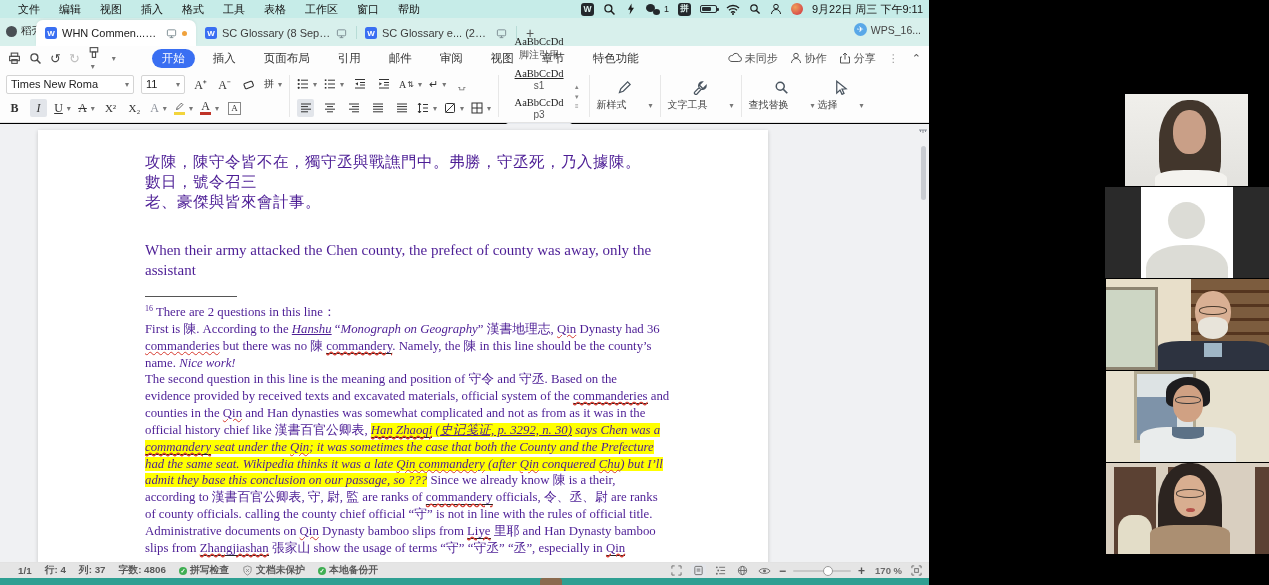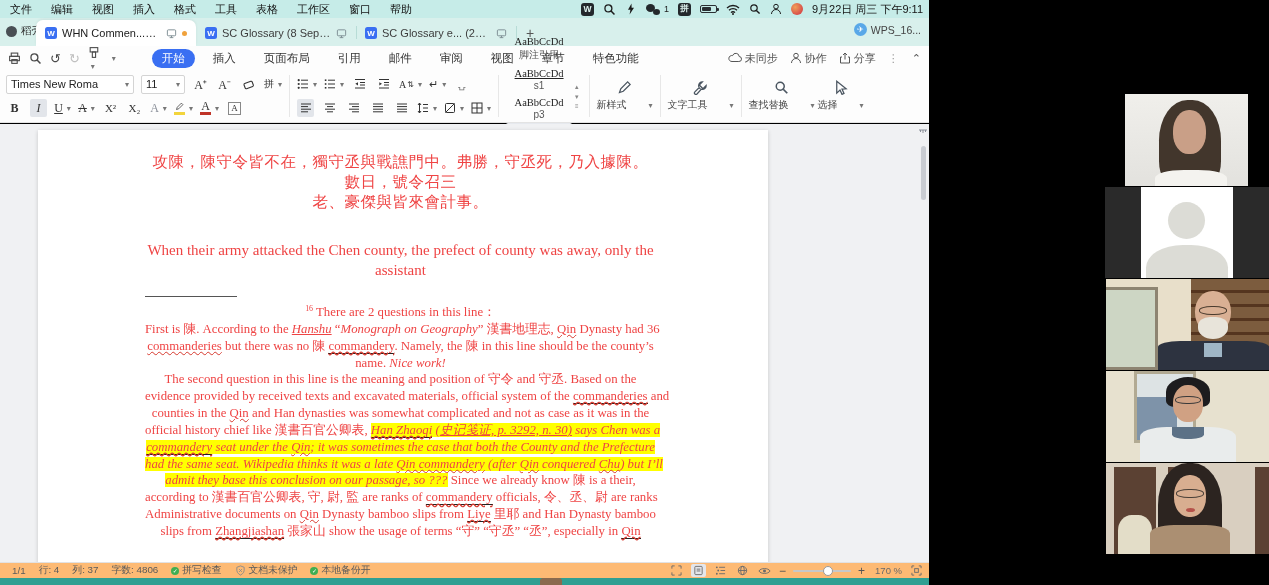--- a/index.html
+++ b/index.html
@@ -2,21 +2,21 @@
 <html><head>
 <meta charset="utf-8">
 <style>
   html,body{margin:0;padding:0;background:#000;}
   *{box-sizing:border-box;}
   .screen{position:relative;width:1269px;height:585px;background:#000;overflow:hidden;
           font-family:"Liberation Sans",sans-serif;-webkit-font-smoothing:antialiased;}
   
   .menubar{position:absolute;left:0;top:0;width:929px;height:18px;background:#c6ece8;
            display:flex;align-items:center;font-size:11px;color:#141414;}
-  .menu-items{display:flex;gap:19px;padding-left:10px;white-space:nowrap;}
+  .menu-items{display:flex;gap:19px;padding-left:18px;white-space:nowrap;}
   .menu-item{cursor:default;}
   .mb-right{position:absolute;right:6px;top:0;height:18px;display:flex;align-items:center;gap:9px;}
   .mb-ic{display:flex;align-items:center;justify-content:center;height:14px;color:#1c1c1c;}
   .sq-ic{width:13px;height:13px;background:#23282c;border-radius:3px;color:#dff3f0;font-size:8.5px;
          display:flex;align-items:center;justify-content:center;font-weight:bold;}
   .chat-ic{position:relative;width:14px;height:11px;}
   .chat-ic i{position:absolute;background:#23282c;border-radius:50%;}
   .chat-ic i:first-child{width:9px;height:8px;left:0;top:0;}
   .chat-ic i:last-child{width:7px;height:6px;right:0;bottom:0;}
   .badge{font-size:9px;color:#1c1c1c;margin-left:-5px;}
@@ -87,37 +87,37 @@
   .style-lbl{font-size:10px;color:#555;}
   .style-spin{display:flex;flex-direction:column;justify-content:center;gap:2px;color:#888;font-size:7px;
               padding:0 3px;}
   .bigbtn{display:flex;flex-direction:column;align-items:center;justify-content:center;gap:3px;
           font-size:10px;color:#444;min-width:52px;}
   .bigbtn .cap{display:flex;align-items:center;gap:19px;white-space:nowrap;}
   
   .workspace{position:absolute;left:0;top:124px;width:929px;height:438px;background:#f0f1f3;overflow:hidden;}
   .page{position:absolute;left:38px;top:6px;width:730px;height:460px;background:#fff;
         box-shadow:0 1px 4px rgba(0,0,0,.18);}
-  .doc-body{padding:22px 112px 0 107px;color:#ef4444;text-align:center;}
+  .doc-body{padding:22px 112px 0 107px;color:#4c1d95;}
   .cjk-line{font-family:"Liberation Serif",serif;font-size:15.5px;line-height:20px;letter-spacing:.5px;}
   .en-line{font-family:"Liberation Serif",serif;font-size:15px;line-height:19.5px;margin-top:29px;}
   .fn-sep{width:92px;border-top:1px solid #555;margin:16px 0 7px 0;}
   .fn-line{font-family:"Liberation Serif",serif;font-size:12.8px;line-height:16.85px;white-space:nowrap;}
   .fn-line .it{font-style:italic;}
   .fn-line .un,.en-line .un{text-decoration:underline;}
   .fn-line .sq{text-decoration:underline;text-decoration-style:wavy;text-decoration-color:#d6392e;text-decoration-thickness:1px;}
   .fn-line .un.sq{text-decoration:underline wavy #d6392e;border-bottom:1px solid #222;margin-top:13px;}
   .fn-line .hl{background:#ffff00;}
   .sup{vertical-align:super;font-size:.62em;line-height:0;}
   .scrollzone{position:absolute;right:1px;top:0;width:10px;height:100%;}
   .ruler-toggle{position:absolute;right:0;top:3px;color:#8a8f99;}
   .scroll-thumb{position:absolute;right:2px;top:22px;width:5px;height:54px;border-radius:3px;background:#c9ccd2;}
   
-  .statusbar{position:absolute;left:0;top:562px;width:929px;height:16px;background:#fdba74;border-top:1px solid #e2e2e2;
-             display:flex;align-items:center;font-size:9.8px;color:#5a5a5a;padding:0 12px;}
+  .statusbar{position:absolute;left:0;top:562px;width:929px;height:16px;background:#e5e5e5;border-top:1px solid #e2e2e2;
+             display:flex;align-items:center;font-size:9.8px;color:#5a5a5a;padding:0 18px;font-weight:bold;}
   .sb-left{display:flex;align-items:center;gap:13px;white-space:nowrap;}
   .sb-item{display:flex;align-items:center;gap:3px;}
   .gdot{width:8px;height:8px;border-radius:50%;background:#3fae52;display:inline-flex;align-items:center;
         justify-content:center;color:#fff;font-size:6px;}
   .sb-right{position:absolute;right:5px;display:flex;align-items:center;gap:7px;color:#6a6a6a;}
   .sb-ic{display:flex;align-items:center;justify-content:center;width:15px;height:13px;border-radius:2px;}
   .sb-ic.active{background:#e4e6ea;}
   .zoom-track{width:58px;height:2px;background:#c8c8c8;position:relative;border-radius:1px;}
   .zoom-knob{position:absolute;left:52%;top:-4px;width:10px;height:10px;border-radius:50%;background:#fff;
              border:1px solid #9a9a9a;}
@@ -729,26 +729,27 @@
             <div class="en-line"><span>When their army attacked the Chen county, the prefect of county was away, only the assistant</span></div>
           </div>
         <div class="fn-sep"></div>
         <div id="footnote">
             <div class="fn-line"><span class="sup">16</span><span>  There are 2 questions in this line：</span></div>
             <div class="fn-line"><span>First is </span><span>陳</span><span>. According to the </span><span class="it un">Hanshu</span><span> “</span><span class="it">Monograph on Geography</span><span>” </span><span>漢書地理志</span><span>, </span><span class="sq">Qin</span><span> Dynasty had 36</span></div>
             <div class="fn-line"><span class="sq">commanderies</span><span> but there was no </span><span>陳</span><span> </span><span class="un sq">commandery</span><span>. Namely, the </span><span>陳</span><span> in this line should be the county’s</span></div>
             <div class="fn-line"><span>name.    </span><span class="it">Nice work!</span></div>
             <div class="fn-line"><span>The second question in this line is the meaning and position of  </span><span>守令</span><span> and </span><span>守丞</span><span>. Based on the</span></div>
             <div class="fn-line"><span>evidence provided by received texts and excavated materials, official system of the </span><span class="un sq">commanderies</span><span> and</span></div>
-            <div class="fn-line"><span>counties in the </span><span class="sq">Qin</span><span> and Han dynasties was somewhat complicated and not as case as it was in the</span></div>
+            <div class="fn-line"><span>counties in the </span><span class="sq">Qin</span><span> and Han dynasties was somewhat complicated and not as from as it was in the</span></div>
             <div class="fn-line"><span>official history chief like </span><span>漢書百官公卿表</span><span>, </span><span class="hl it un sq">Han Zhaoqi</span><span class="hl it"> (</span><span class="hl it un">史记笺证, p. 3292, n. 30)</span><span class="hl it"> says Chen was a</span></div>
             <div class="fn-line"><span class="hl it un sq">commandery</span><span class="hl it"> seat under the </span><span class="hl it sq">Qin</span><span class="hl it">; it was sometimes the case that both the County and the Prefecture</span></div>
             <div class="fn-line"><span class="hl it">had the same seat. Wikipedia thinks it was a late </span><span class="hl it sq">Qin commandery</span><span class="hl it"> (after </span><span class="hl it sq">Qin</span><span class="hl it"> conquered </span><span class="hl it sq">Chu</span><span class="hl it">) but I’ll</span></div>
             <div class="fn-line"><span class="hl it">admit they base this conclusion on our passage, so ???</span><span> Since we already know </span><span>陳</span><span> is a their,</span></div>
             <div class="fn-line"><span>according to </span><span>漢書百官公卿表</span><span>, </span><span>守</span><span>, </span><span>尉</span><span>, </span><span>監</span><span> are ranks of </span><span class="un sq">commandery</span><span> officials, </span><span>令、丞、尉</span><span> are ranks</span></div>
+            <div class="fn-line"><span>of county officials. calling the county chief official “</span><span>守</span><span>” is not in line with the rules of official title.</span></div>
             <div class="fn-line"><span>Administrative documents on </span><span class="sq">Qin</span><span> Dynasty bamboo slips from </span><span class="un sq">Liye</span><span> </span><span>里耶</span><span> and Han Dynasty bamboo</span></div>
             <div class="fn-line"><span>slips from </span><span class="un sq">Zhangjiashan</span><span> </span><span>張家山</span><span>  show the usage of   terms “</span><span>守</span><span>” “</span><span>守丞</span><span>” “</span><span>丞</span><span>”, especially in </span><span class="un sq">Qin</span></div>
           </div>
       </div>
     </div>
     <div class="scrollzone">
       <span class="ruler-toggle">
           <svg class="glyph" width="10" height="10">
             <use href="#i-ruler"></use>
           </svg>

